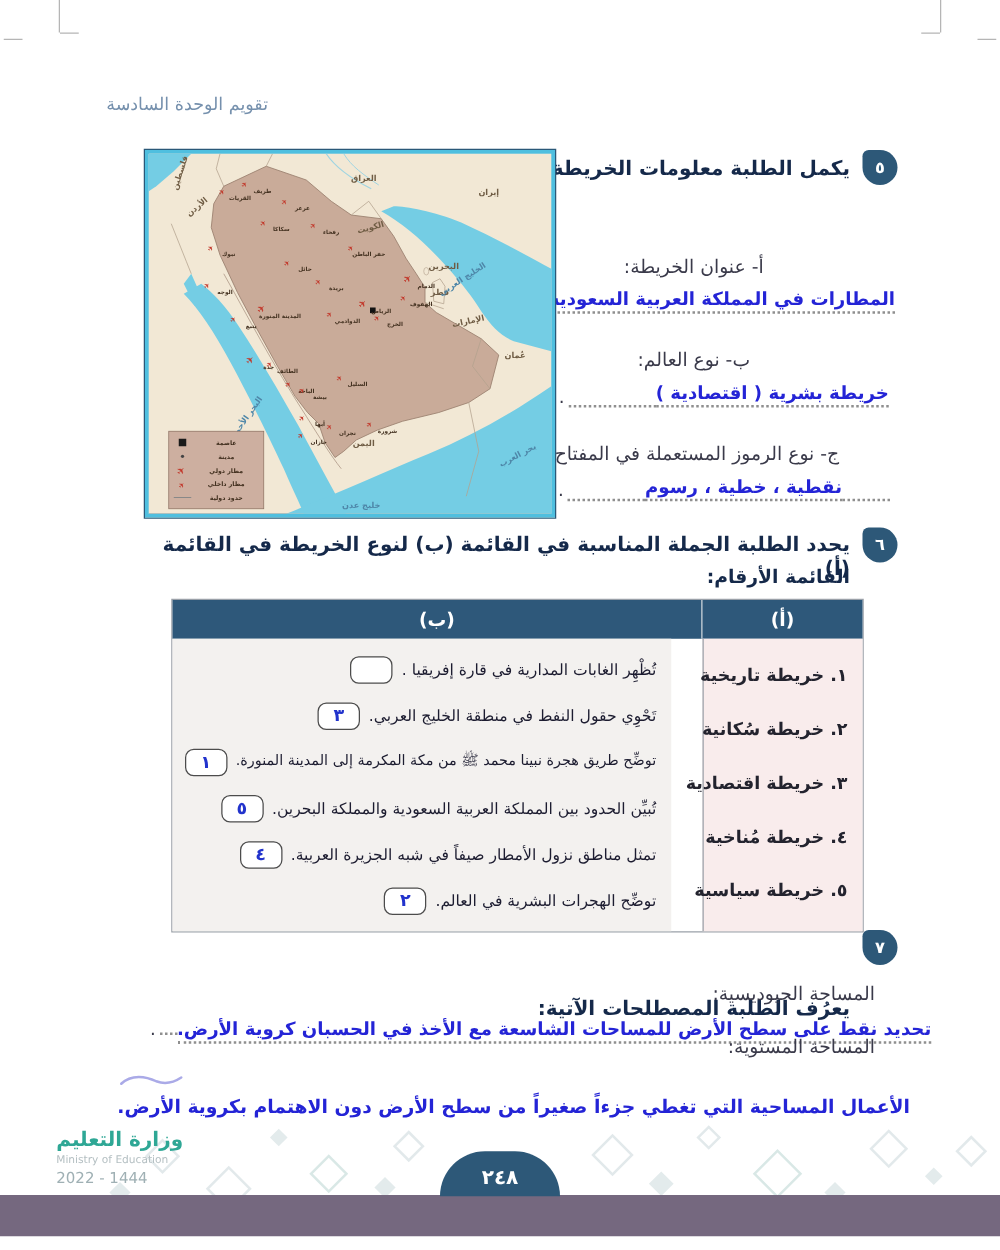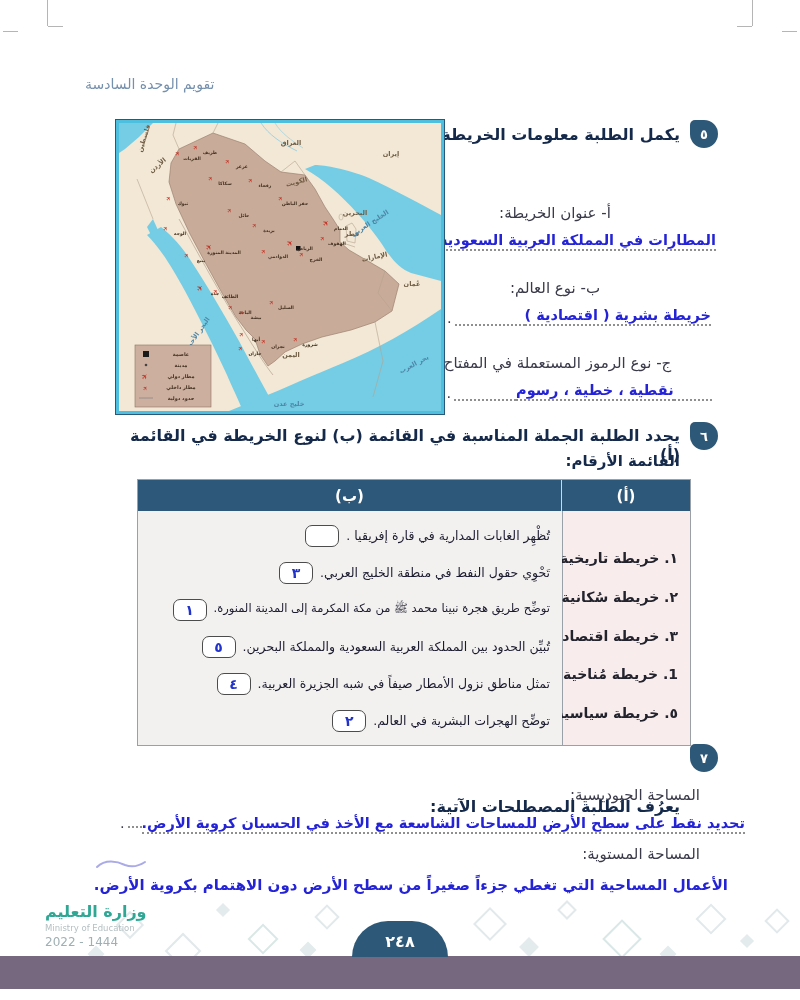--- a/index.html
+++ b/index.html
@@ -41,21 +41,21 @@
 
   
   .q6-line2{position:absolute;direction:rtl;text-align:right;font-weight:bold;font-size:15px;color:#15294a;}
   .match-table{position:absolute;left:137px;top:479px;width:552px;direction:rtl;border:1px solid #9aa0a8;}
   .thead{display:flex;height:31px;background:#2e587a;}
   .th{display:flex;align-items:center;justify-content:center;color:#fff;font-weight:bold;font-size:15px;}
   .th-a{width:128px;border-left:1px solid #cfd8de;}
   .th-b{flex:1;}
   .tbody{display:flex;}
   .col-a{width:128px;background:#f9ecec;border-left:1px solid #9aa0a8;display:flex;flex-direction:column;
-    justify-content:space-between;padding:39px 12px 24px 4px;box-sizing:border-box;}
+    justify-content:space-between;padding:22px 12px 24px 4px;box-sizing:border-box;margin-left:25px;}
   .a-item{font-size:14px;font-weight:bold;color:#23232e;text-align:right;white-space:nowrap;}
   .col-b{flex:1;background:#f3f1ef;display:flex;flex-direction:column;justify-content:center;padding:6px 0;}
   .b-row{display:flex;align-items:center;height:37px;padding:0 12px 0 6px;direction:rtl;}
   .b-text{font-size:12.5px;color:#1c1c30;white-space:nowrap;}
   .ansbox{min-width:32px;height:20px;border:1.6px solid #4c4c4c;border-radius:7px;background:#fff;
     display:flex;align-items:center;justify-content:center;margin-right:7px;
     font-size:14px;font-weight:bold;color:#2233cc;}
 
   
   .term-label{position:absolute;direction:rtl;text-align:right;font-size:15px;color:#3a3a4a;}
@@ -290,21 +290,21 @@
   <div class="match-table">
     <div class="thead">
       <div class="th th-a">(أ)</div>
       <div class="th th-b">(ب)</div>
     </div>
     <div class="tbody">
       <div class="col-a">
         <div class="a-item">١. خريطة تاريخية</div>
         <div class="a-item">٢. خريطة سُكانية</div>
         <div class="a-item">٣. خريطة اقتصادية</div>
-        <div class="a-item">1. خريطة مُناخية</div>
+        <div class="a-item">٤. خريطة مُناخية</div>
         <div class="a-item">٥. خريطة سياسية</div>
       </div>
       <div class="col-b">
         <div class="b-row">
           <span class="b-text">تُظْهِر الغابات المدارية في قارة إفريقيا .</span>
           <span class="ansbox"></span>
         </div>
         <div class="b-row">
           <span class="b-text">تَحْوِي حقول النفط في منطقة الخليج العربي.</span>
           <span class="ansbox">٣</span>
@@ -331,21 +331,21 @@
 
   <div class="qbadge" style="right:82px;top:744px;">
     <span>٧</span>
   </div>
   <div class="qtitle" style="right:120px;top:749px;margin-top:48px;">يعرُف الطلبة المصطلحات الآتية:</div>
 
   <div class="term-label" style="right:100px;top:786px;">المساحة الجيوديسية:</div>
   <div class="term-answer" style="right:55px;top:812px;width:700px;">
     <span class="u-dot">تحديد نقط على سطح الأرض للمساحات الشاسعة مع الأخذ في الحسبان كروية الأرض.</span><span class="leader" style="width:14px;"></span><span class="period"></span>
   </div>
-  <div class="term-label" style="right:100px;top:845px;text-align:center;">المساحة المستوية:</div>
+  <div class="term-label" style="right:100px;top:828px;text-align:center;">المساحة المستوية:</div>
   <svg class="squiggle" width="52" height="16" viewBox="0 0 52 16">
     <path d="M2,11 C10,3 22,5 30,9 C38,12 44,10 50,6" fill="none" stroke="#4444cc" stroke-width="2" stroke-linecap="round"></path>
   </svg>
   <div class="term-answer" style="right:72px;top:876px;width:660px;font-size:15px;">الأعمال المساحية التي تغطي جزءاً صغيراً من سطح الأرض دون الاهتمام بكروية الأرض.</div>
 
   <div class="pat o" style="left:120px;top:915px;width:16px;height:16px;"></div>
   <div class="pat o" style="left:170px;top:938px;width:22px;height:22px;"></div>
   <div class="pat f" style="left:218px;top:905px;width:10px;height:10px;"></div>
   <div class="pat t" style="left:252px;top:928px;width:18px;height:18px;"></div>
   <div class="pat f" style="left:302px;top:944px;width:12px;height:12px;"></div>

